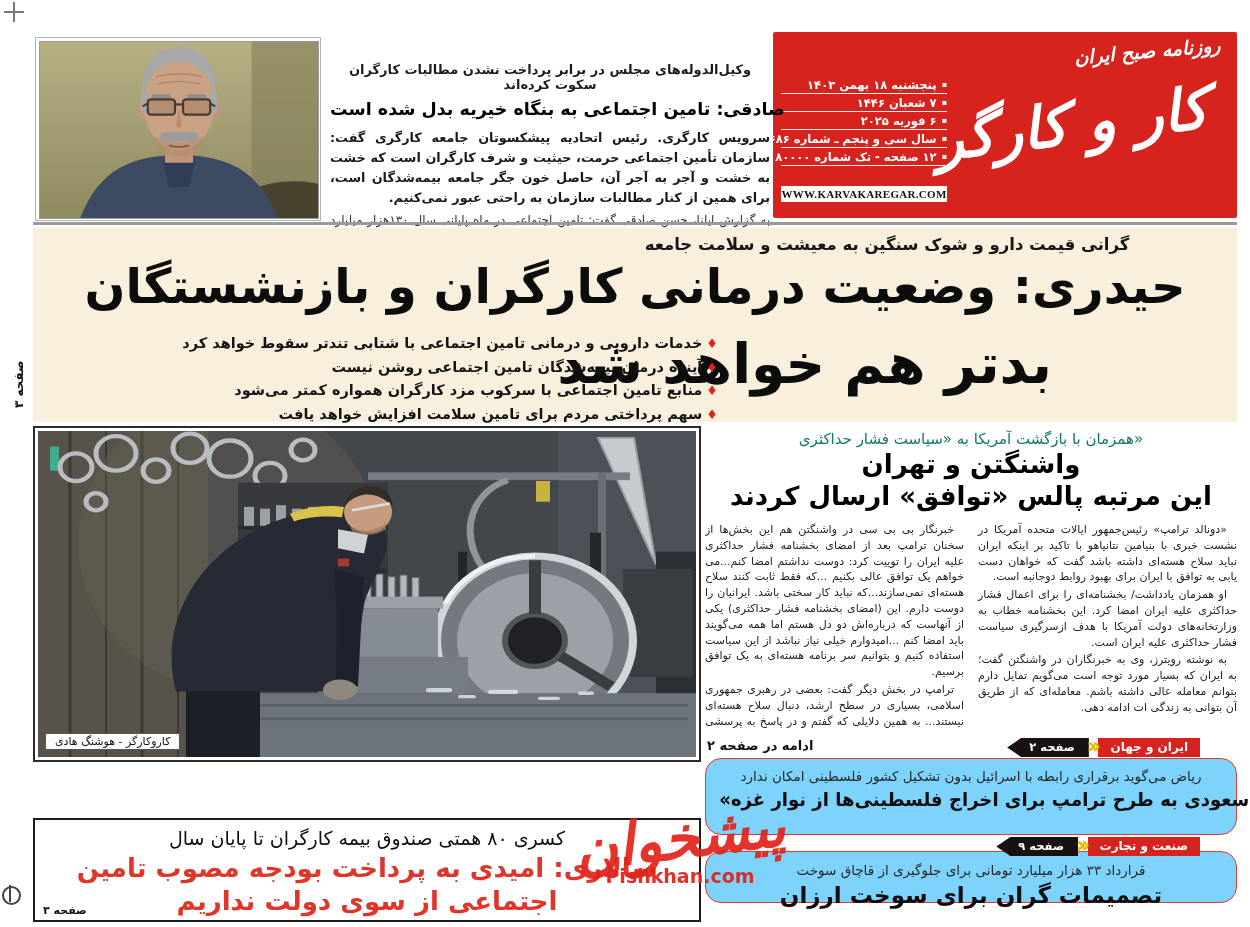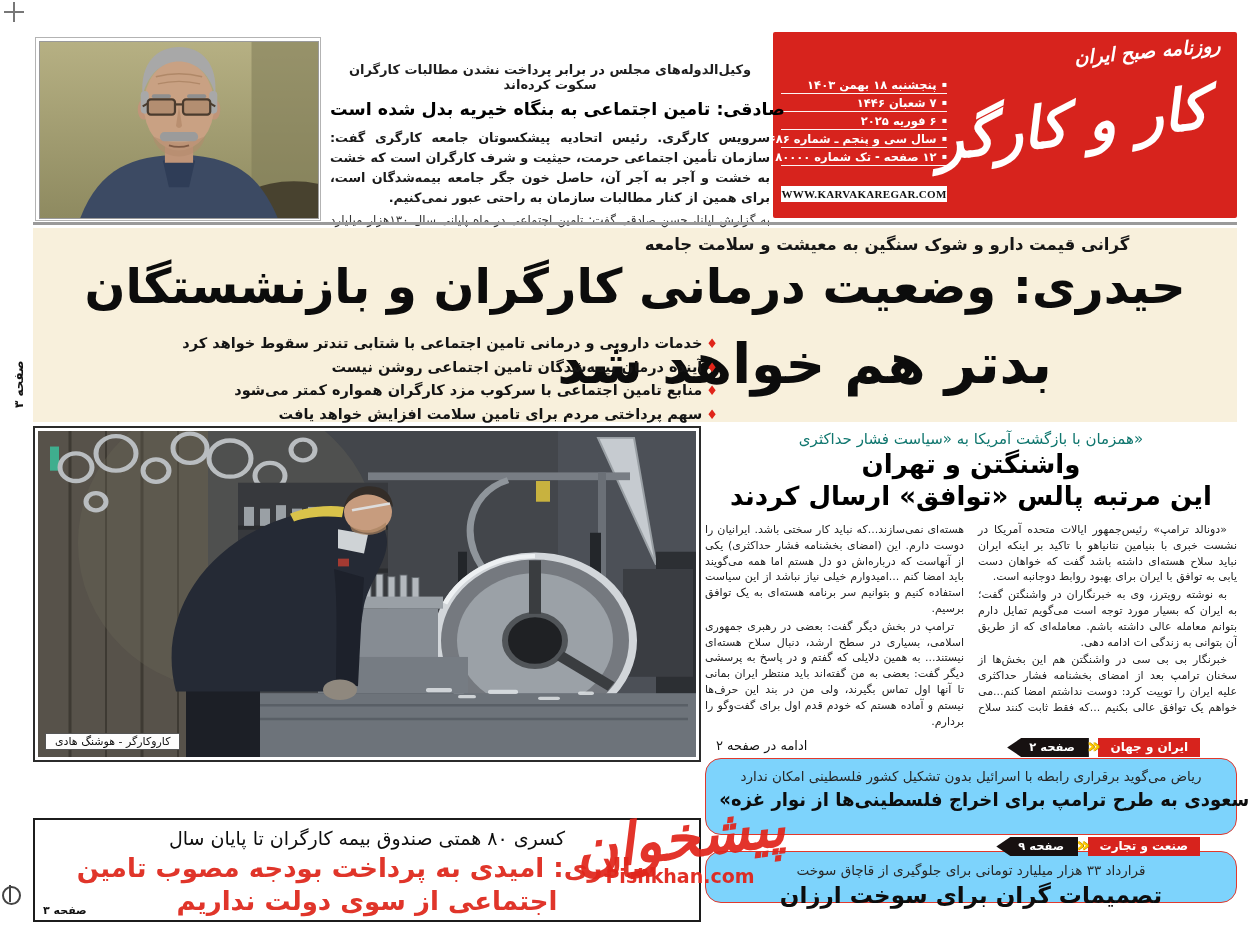--- a/index.html
+++ b/index.html
@@ -62,21 +62,21 @@
   .ps-headline{direction:rtl;text-align:center;font-size:26px;font-weight:bold;color:#e0352a;
                line-height:33px;margin:3px auto 0;width:645px;}
   .ps-ref{position:absolute;left:8px;bottom:3px;font-size:11px;font-weight:bold;color:#111;}
   
   .world{position:absolute;left:705px;top:430px;width:532px;}
   .w-kicker{text-align:center;font-size:15px;color:#0f766e;}
   .w-h{text-align:center;font-size:26px;font-weight:bold;color:#000;line-height:32px;}
   .w-cols{direction:rtl;margin-top:10px;height:208px;overflow:hidden;column-count:2;column-gap:14px;
           font-size:11px;line-height:15.8px;text-align:justify;color:#222;}
   .w-cols p{margin:0 0 2px 0;text-indent:10px;}
-  .w-cont{position:absolute;left:11px;top:308px;font-size:13px;font-weight:normal;}
+  .w-cont{position:absolute;left:2px;top:308px;font-size:13px;font-weight:bold;}
   
   .tag{position:absolute;right:50px;display:flex;direction:rtl;align-items:stretch;height:19px;z-index:20;}
   .tag-label{background:#d7231d;color:#fff;font-size:12px;font-weight:bold;padding:1px 12px;line-height:17px;
              white-space:nowrap;}
   .tag-chev{color:#ffc800;font-size:21px;font-weight:bold;line-height:17px;margin:0 -2px;z-index:2;
             text-shadow:1px 0 0 #b08800;}
   .tag-page{background:#171111;color:#fff;font-size:11.5px;font-weight:bold;padding:1px 14px 1px 22px;line-height:17px;
             clip-path:polygon(0 50%,14px 0,100% 0,100% 100%,14px 100%);white-space:nowrap;}
   .tag1{top:738px;}
   .tag2{top:837px;}
@@ -297,20 +297,21 @@
     <div class="ps-headline">سالاری: امیدی به پرداخت بودجه مصوب تامین اجتماعی از سوی دولت نداریم</div>
     <div class="ps-ref">صفحه ۳</div>
   </div>
 
   <div class="world">
     <div class="w-kicker">همزمان با بازگشت آمریکا به «سیاست فشار حداکثری»</div>
     <div class="w-h">واشنگتن و تهران</div>
     <div class="w-h">این مرتبه پالس «توافق» ارسال کردند</div>
     <div class="w-cols">
       <p>«دونالد ترامپ» رئیس‌جمهور ایالات متحده آمریکا در نشست خبری با بنیامین نتانیاهو با تاکید بر اینکه ایران نباید سلاح هسته‌ای داشته باشد گفت که خواهان دست یابی به توافق با ایران برای بهبود روابط دوجانبه است.</p>
+      <p>او همزمان یادداشت/ بخشنامه‌ای را برای اعمال فشار حداکثری علیه ایران امضا کرد. این بخشنامه خطاب به وزارتخانه‌های دولت آمریکا با هدف ازسرگیری سیاست فشار حداکثری علیه ایران است.</p>
       <p>به نوشته رویترز، وی به خبرنگاران در واشنگتن گفت؛ به ایران که بسیار مورد توجه است می‌گویم تمایل دارم بتوانم معامله عالی داشته باشم. معامله‌ای که از طریق آن بتوانی به زندگی ات ادامه دهی.</p>
       <p>خبرنگار بی بی سی در واشنگتن هم این بخش‌ها از سخنان ترامپ بعد از امضای بخشنامه فشار حداکثری علیه ایران را توییت کرد: دوست نداشتم امضا کنم...می خواهم یک توافق عالی بکنیم ...که فقط ثابت کنند سلاح هسته‌ای نمی‌سازند...که نباید کار سختی باشد. ایرانیان را دوست دارم. این (امضای بخشنامه فشار حداکثری) یکی از آنهاست که درباره‌اش دو دل هستم اما همه می‌گویند باید امضا کنم ...امیدوارم خیلی نیاز نباشد از این سیاست استفاده کنیم و بتوانیم سر برنامه هسته‌ای به یک توافق برسیم.</p>
       <p>ترامپ در بخش دیگر گفت: بعضی در رهبری جمهوری اسلامی، بسیاری در سطح ارشد، دنبال سلاح هسته‌ای نیستند... به همین دلایلی که گفتم و در پاسخ به پرسشی دیگر گفت: بعضی به من گفته‌اند باید منتظر ایران بمانی تا آنها اول تماس بگیرند، ولی من در بند این حرف‌ها نیستم و آماده هستم که خودم قدم اول برای گفت‌وگو را بردارم.</p>
 
     </div>
     <div class="w-cont">ادامه در صفحه ۲</div>
   </div>
 
   <div class="tag tag1">
     <span class="tag-label">ایران و جهان</span>

